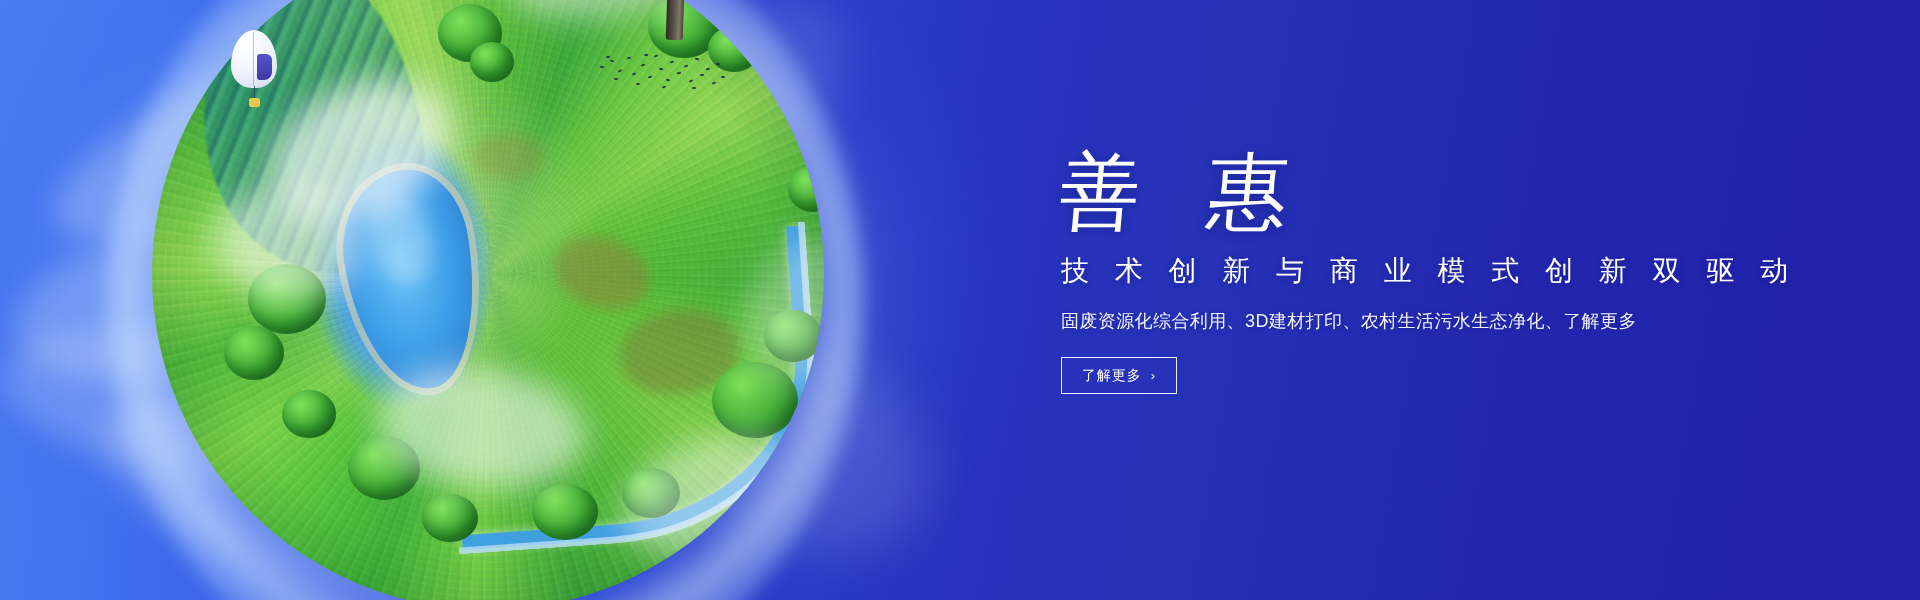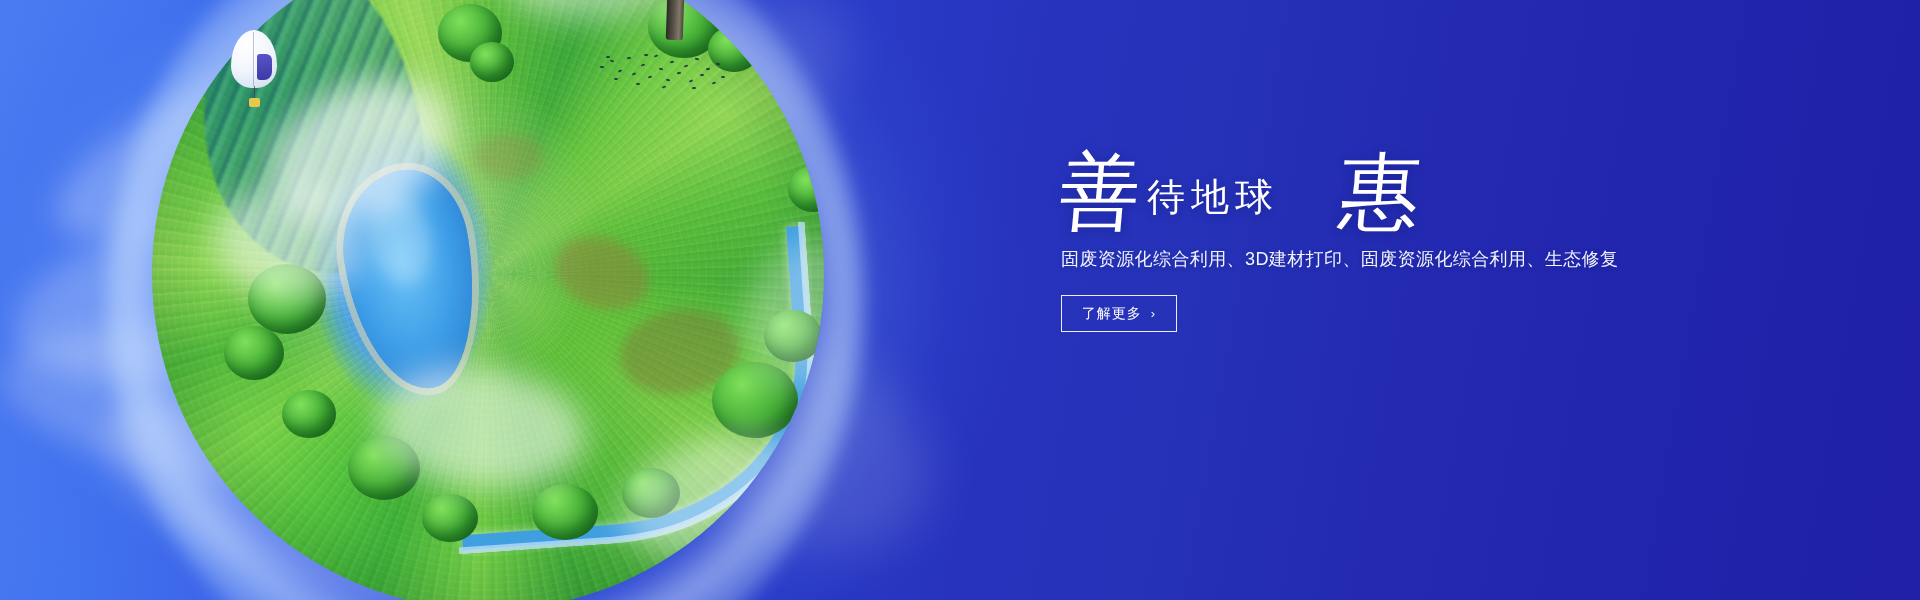--- a/index.html
+++ b/index.html
@@ -297,30 +297,30 @@
       <i style="left: 96px; top: 35px; transform: rotate(-8deg);"></i>
       <i style="left: 10px; top: 4px; transform: rotate(-10deg);"></i>
       <i style="left: 48px; top: 2px; transform: rotate(6deg);"></i>
     </div>
 
   <div class="content">
 
     <div class="headline">
       <span class="hl-group">
         <span class="hl-big">善</span>
-        <span class="hl-small">待地球</span>
       </span>
       <span class="hl-gap"></span>
       <span class="hl-group">
         <span class="hl-big">惠</span>
       </span>
     </div>
 
-
-    <div class="desc">固废资源化综合利用、3D建材打印、固废资源化综合利用、生态修复</div>
+    <div class="subtitle">技 术 创 新 与 商 业 模 式 创 新 双 驱 动</div>
+
+    <div class="desc">固废资源化综合利用、3D建材打印、农村生活污水生态净化、了解更多</div>
 
     <button class="cta">
       <span>了解更多</span>
       <span class="chev">›</span>
     </button>
 
   </div>
 </div>
 
 </body></html>

